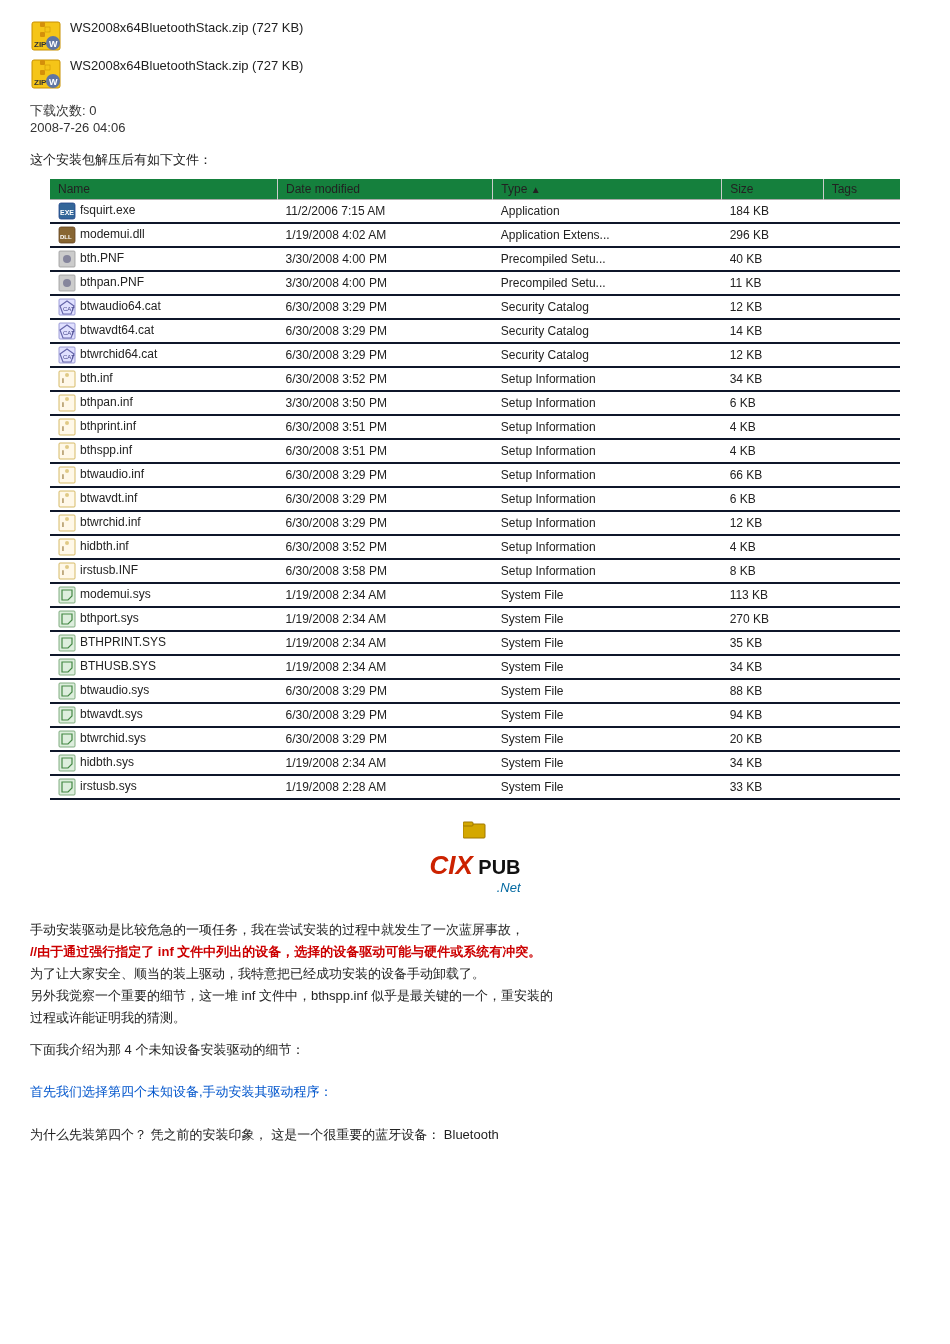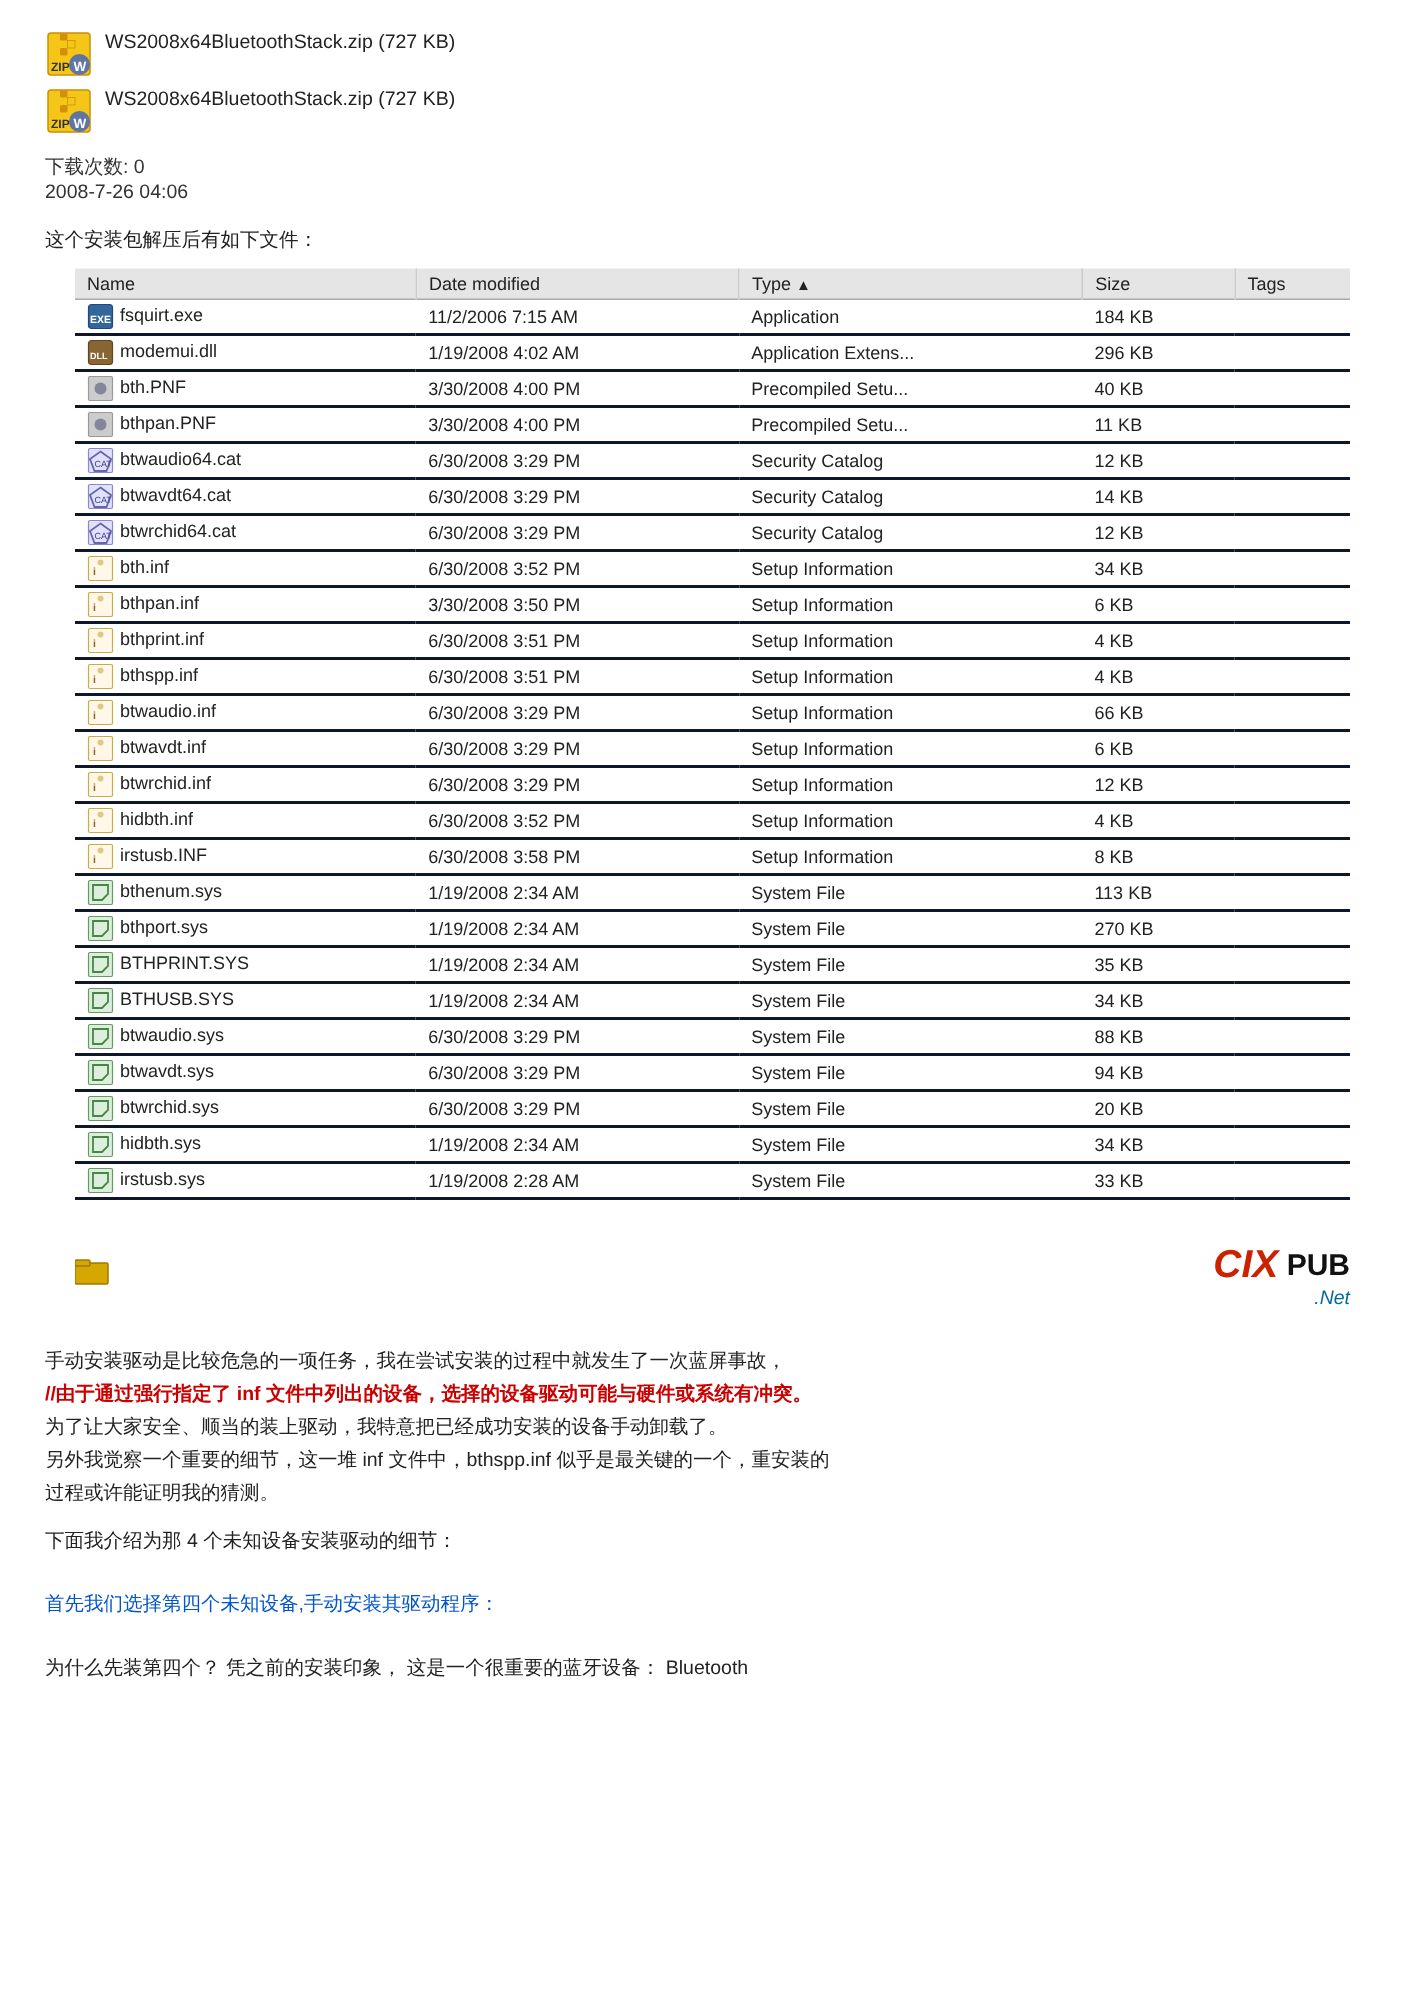--- a/index.html
+++ b/index.html
@@ -50,21 +50,21 @@
     
     .file-table-wrapper {
       margin: 0 20px 20px 20px;
     }
     table {
       border-collapse: collapse;
       width: 100%;
       font-size: 12px;
     }
     table thead tr {
-      background: #e5e5e5;
+      background: #15803d;
       border-bottom: 1px solid #aaa;
     }
     table thead th {
       padding: 3px 8px;
       text-align: left;
       font-weight: normal;
       border-right: 1px solid #ccc;
       white-space: nowrap;
     }
     table thead th:last-child { border-right: none; }
@@ -380,21 +380,21 @@
           <td>Setup Information</td>
           <td>8 KB</td>
           <td></td>
         </tr>
         <tr>
           <td><span class="row-icon">
               <svg width="18" height="18" viewBox="0 0 18 18">
                 <rect x="1" y="1" width="16" height="16" rx="1" fill="#ddeedd" stroke="#669966" stroke-width="0.8"></rect>
                 <path d="M4 14 L4 4 L14 4 L14 10 L10 14 Z" fill="none" stroke="#448844" stroke-width="1.2"></path>
               </svg>
-            </span><span>bthenum.sys</span></td>
+            </span><span>modemui.sys</span></td>
           <td>1/19/2008 2:34 AM</td>
           <td>System File</td>
           <td>113 KB</td>
           <td></td>
         </tr>
         <tr>
           <td><span class="row-icon">
               <svg width="18" height="18" viewBox="0 0 18 18">
                 <rect x="1" y="1" width="16" height="16" rx="1" fill="#ddeedd" stroke="#669966" stroke-width="0.8"></rect>
                 <path d="M4 14 L4 4 L14 4 L14 10 L10 14 Z" fill="none" stroke="#448844" stroke-width="1.2"></path>
@@ -486,21 +486,21 @@
             </span><span>irstusb.sys</span></td>
           <td>1/19/2008 2:28 AM</td>
           <td>System File</td>
           <td>33 KB</td>
           <td></td>
         </tr>
       </tbody>
   </table>
 </div>
 
-<div style="display:flex; justify-content:space-between; align-items:center; margin: 4px 20px;">
+<div style="display:flex; justify-content:space-between; align-items:center; margin: 4px 20px; flex-direction: column;">
   <div>
     
     <svg width="24" height="20" viewBox="0 0 24 20">
       <rect x="0" y="4" width="22" height="14" rx="1" fill="#d4a800" stroke="#a07800" stroke-width="1"></rect>
       <rect x="0" y="2" width="10" height="4" rx="1" fill="#d4a800" stroke="#a07800" stroke-width="1"></rect>
     </svg>
   </div>
   <div class="watermark-row">
     <div style="text-align:right;">
       <div style="font-size:26px; font-weight:bold; font-style:italic; font-family:Arial,sans-serif; color:#cc2200; line-height:1.1;">

